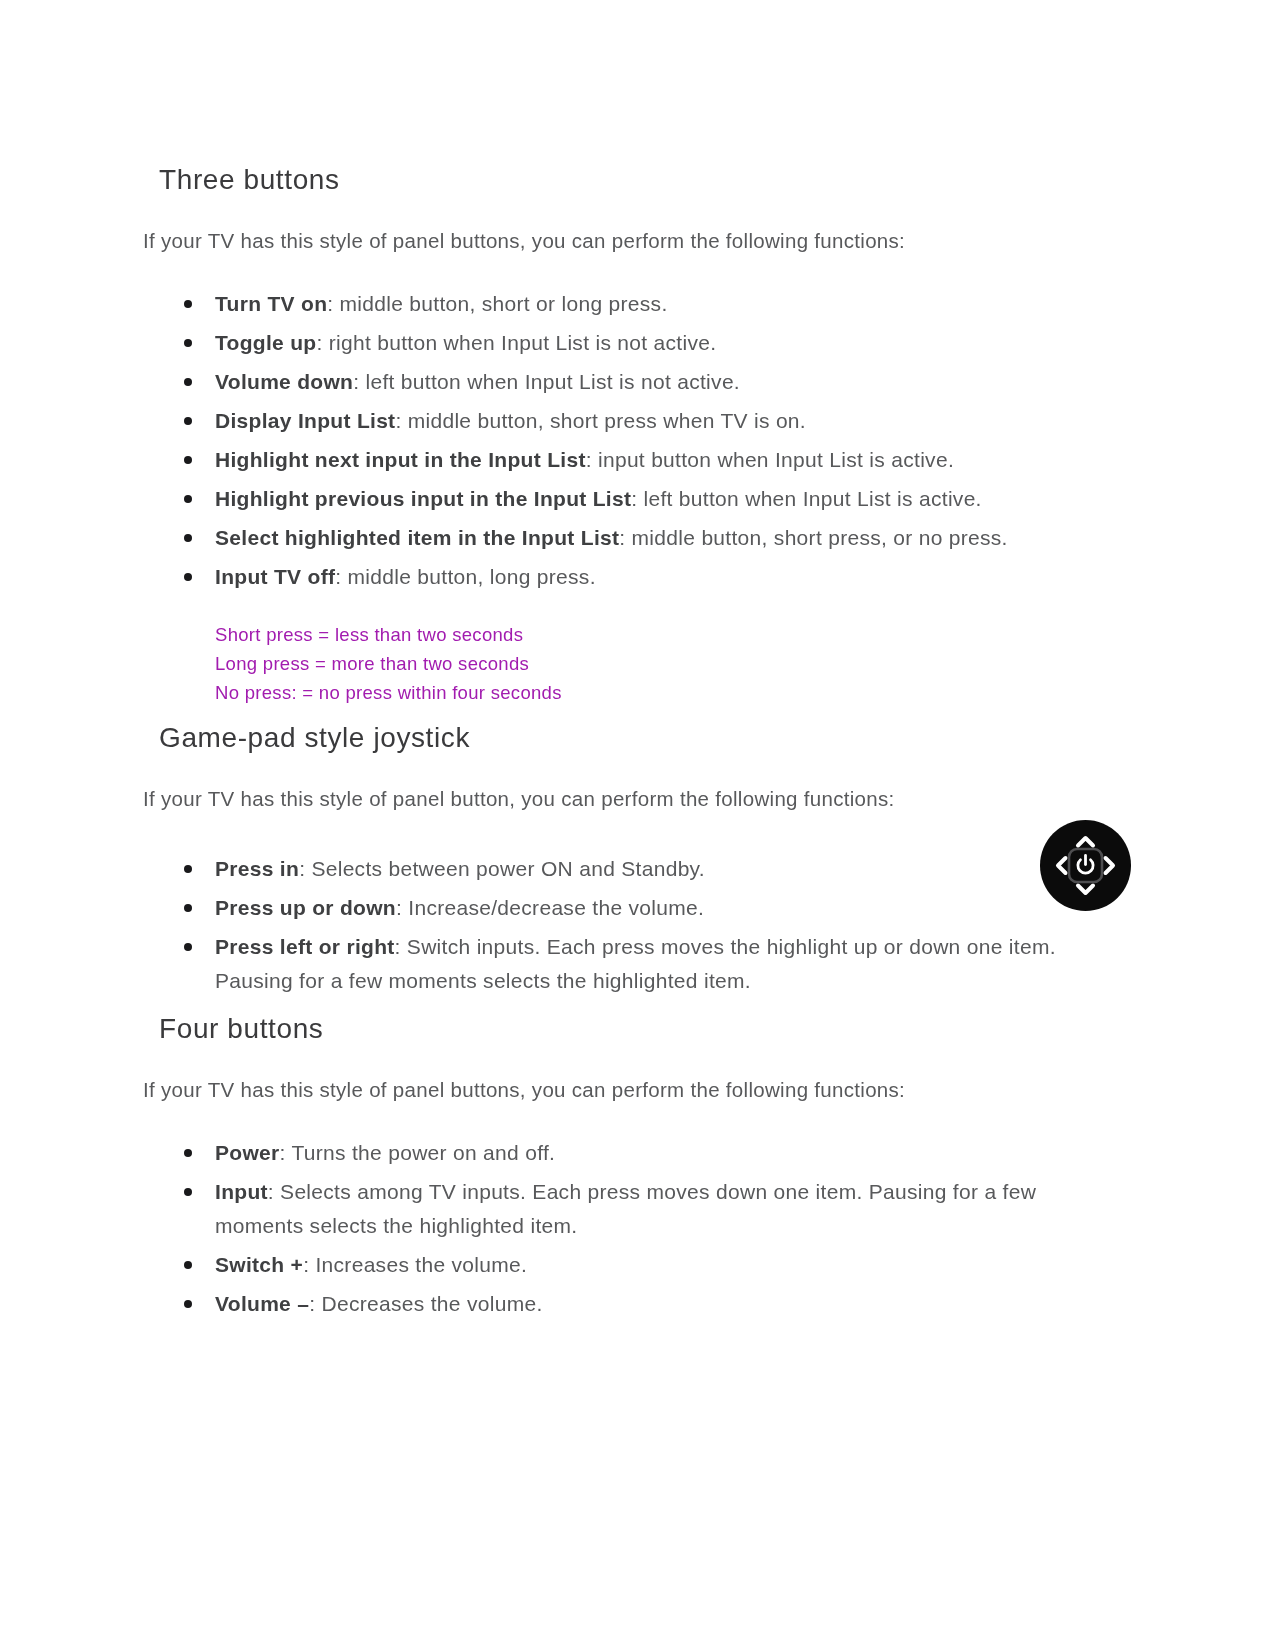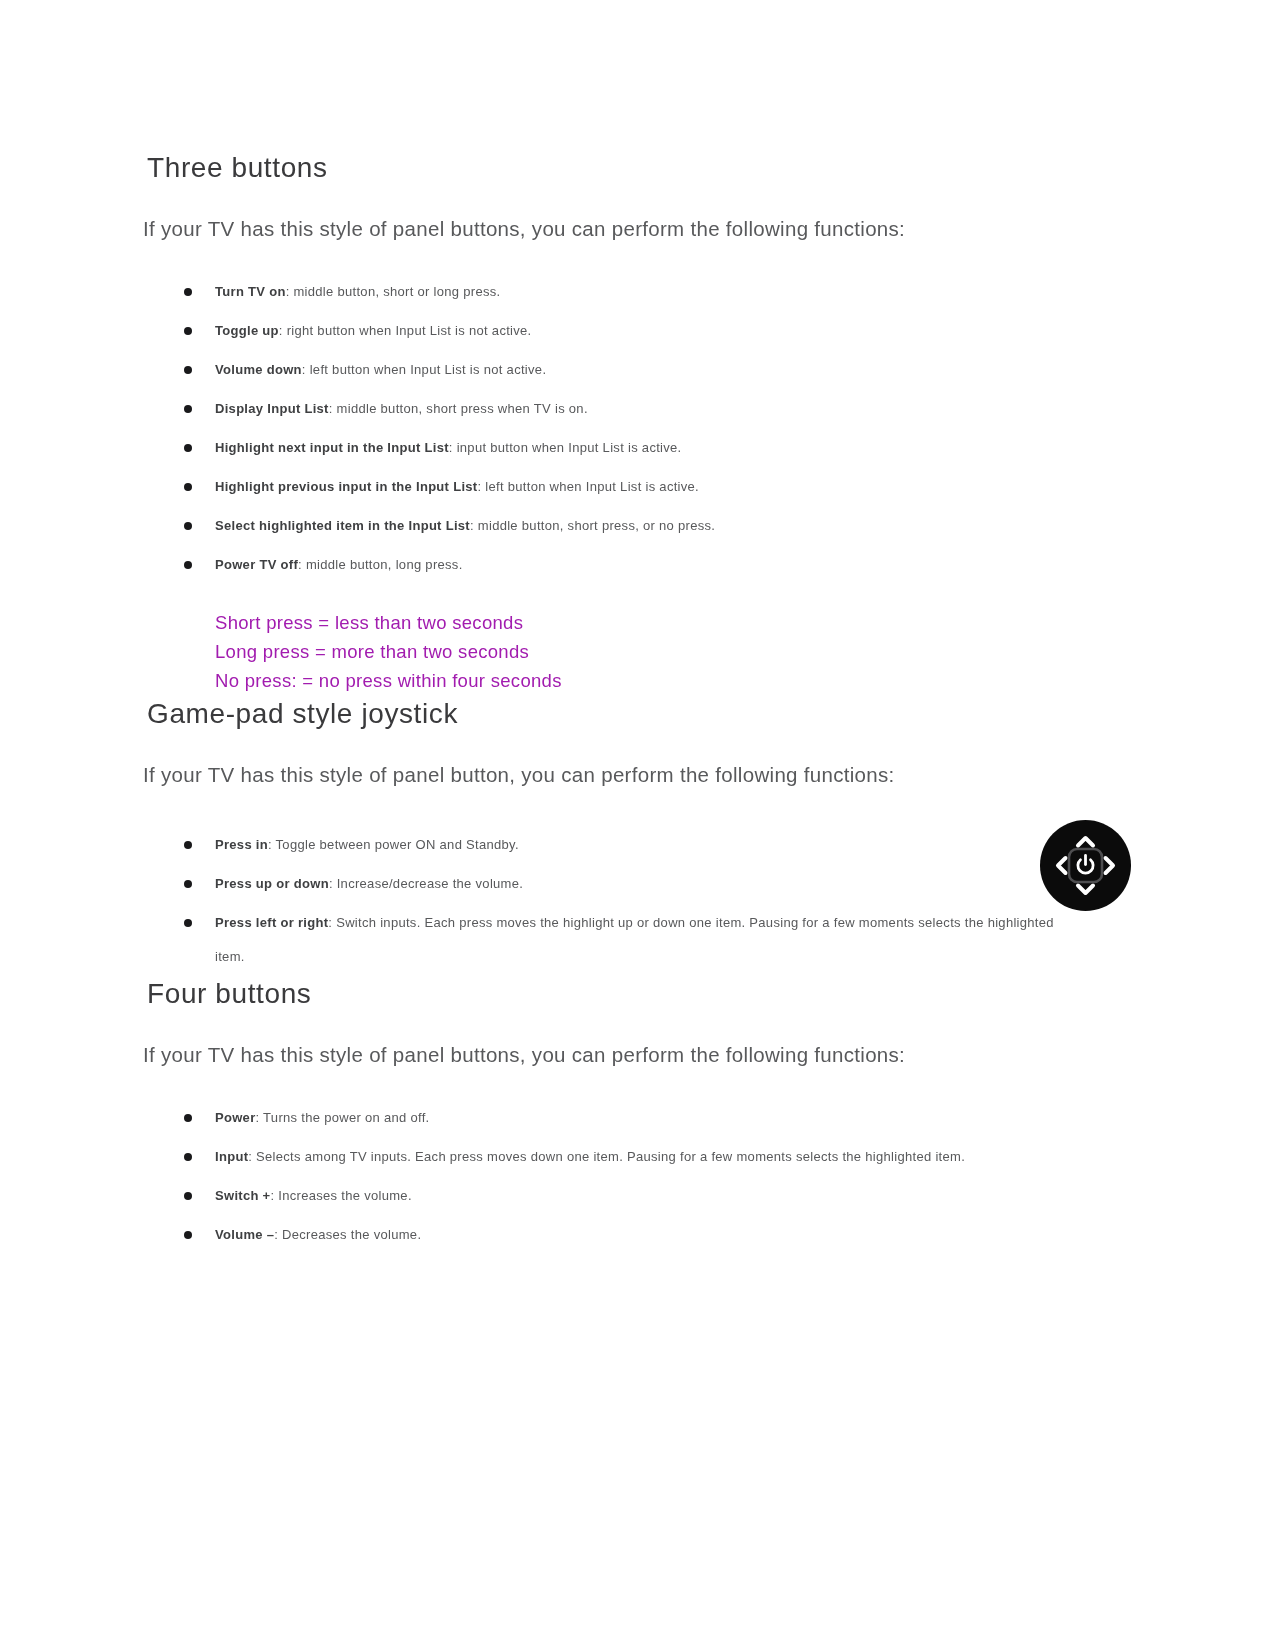--- a/index.html
+++ b/index.html
@@ -12,21 +12,21 @@
     font-family: "Liberation Sans", sans-serif;
     overflow: hidden;
   }
   .content {
     position: absolute;
     left: 143px;
     top: 149px;
     width: 930px;
   }
   h2.section-heading {
-    margin: 4px;
+    margin: 16px;
     font-size: 28px;
     line-height: 30px;
     font-weight: 400;
     letter-spacing: 0.6px;
     color: #3a3a3c;
   }
   p.intro {
     margin: 29px 0 0 0;
     font-size: 20.5px;
     line-height: 34px;
@@ -36,21 +36,21 @@
   p.intro.narrow { max-width: 800px; }
   ul.bullets {
     list-style: none;
     margin: 29px 0 0 0;
     padding: 0;
   }
   ul.bullets li {
     position: relative;
     padding-left: 72px;
     margin: 0 0 5px 0;
-    font-size: 13px;
+    font-size: 21px;
     line-height: 34px;
     letter-spacing: 0.3px;
     color: #58595b;
   }
   ul.bullets li::before {
     content: "";
     position: absolute;
     left: 41px;
     top: 13px;
     width: 8px;
@@ -108,34 +108,34 @@
       <h2 class="section-heading">Three buttons</h2>
       <p class="intro">If your TV has this style of panel buttons, you can perform the following functions:</p>
       <ul class="bullets">
         <li><span class="lead">Turn TV on</span><span>: middle button, short or long press.</span></li>
         <li><span class="lead">Toggle up</span><span>: right button when Input List is not active.</span></li>
         <li><span class="lead">Volume down</span><span>: left button when Input List is not active.</span></li>
         <li><span class="lead">Display Input List</span><span>: middle button, short press when TV is on.</span></li>
         <li><span class="lead">Highlight next input in the Input List</span><span>: input button when Input List is active.</span></li>
         <li><span class="lead">Highlight previous input in the Input List</span><span>: left button when Input List is active.</span></li>
         <li><span class="lead">Select highlighted item in the Input List</span><span>: middle button, short press, or no press.</span></li>
-        <li><span class="lead">Power TV off</span><span>: middle button, long press.</span></li>
+        <li><span class="lead">Input TV off</span><span>: middle button, long press.</span></li>
       </ul>
       <div class="notes">
         <div>Short press = less than two seconds</div>
         <div>Long press = more than two seconds</div>
         <div>No press: = no press within four seconds</div>
       </div>
     </section>
 
     <section>
       <h2 class="section-heading sec-gap-2">Game-pad style joystick</h2>
       <p class="intro narrow">If your TV has this style of panel button, you can perform the following functions:</p>
       <ul class="bullets gap-lg">
-        <li><span class="lead">Press in</span><span>: Toggle between power ON and Standby.</span></li>
+        <li><span class="lead">Press in</span><span>: Selects between power ON and Standby.</span></li>
         <li><span class="lead">Press up or down</span><span>: Increase/decrease the volume.</span></li>
         <li><span class="lead">Press left or right</span><span>: Switch inputs. Each press moves the highlight up or down one item. Pausing for a few moments selects the highlighted item.</span></li>
       </ul>
     </section>
 
     <section>
       <h2 class="section-heading sec-gap-3">Four buttons</h2>
       <p class="intro">If your TV has this style of panel buttons, you can perform the following functions:</p>
       <ul class="bullets">
         <li><span class="lead">Power</span><span>: Turns the power on and off.</span></li>

